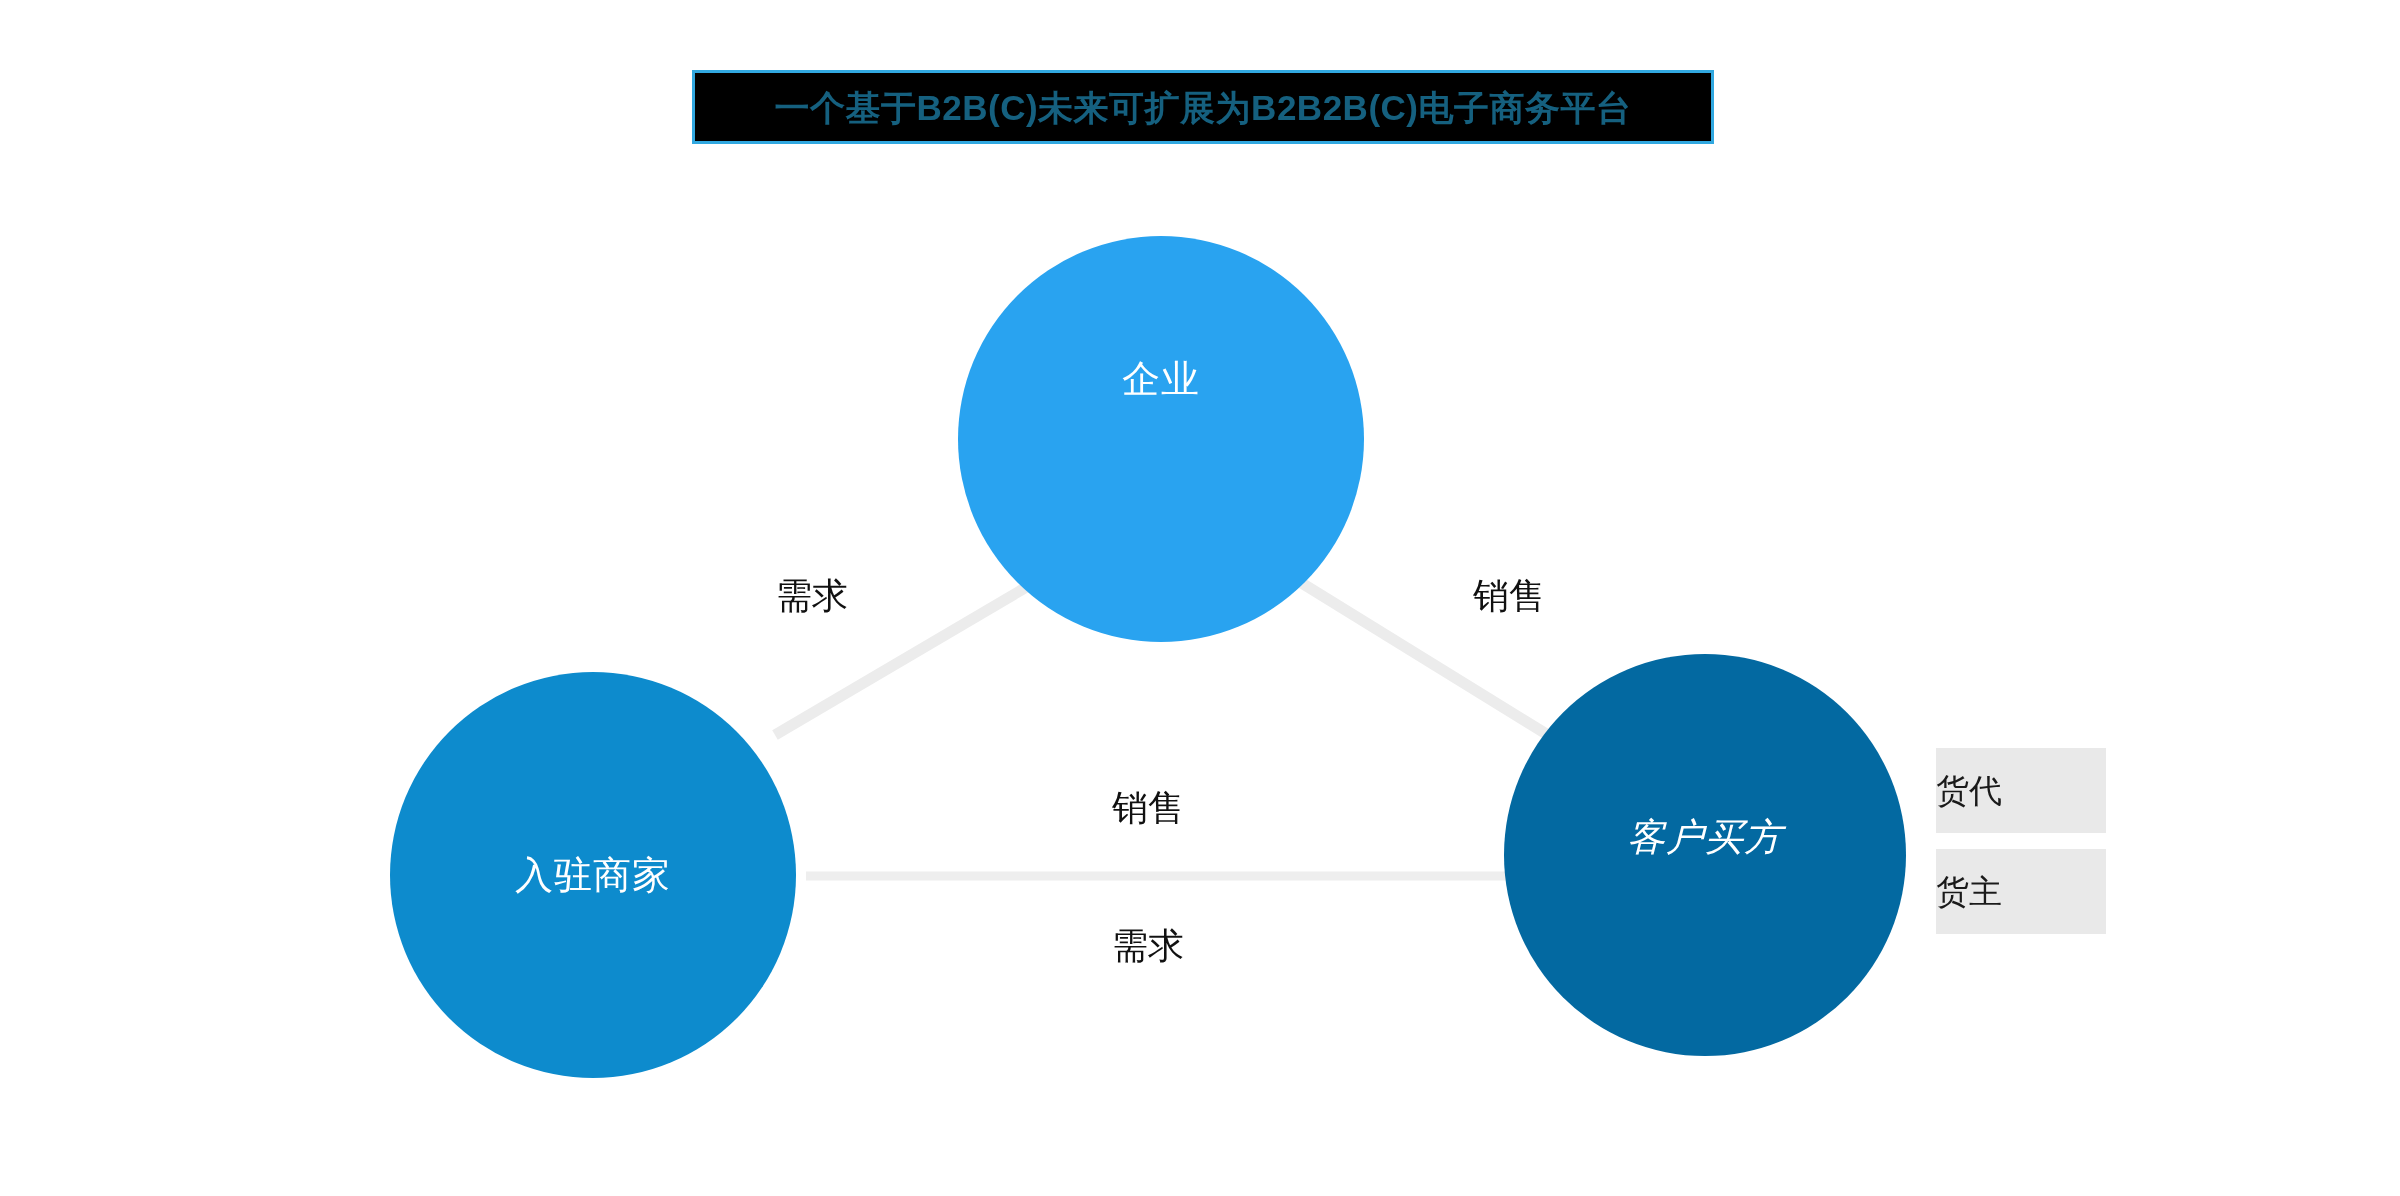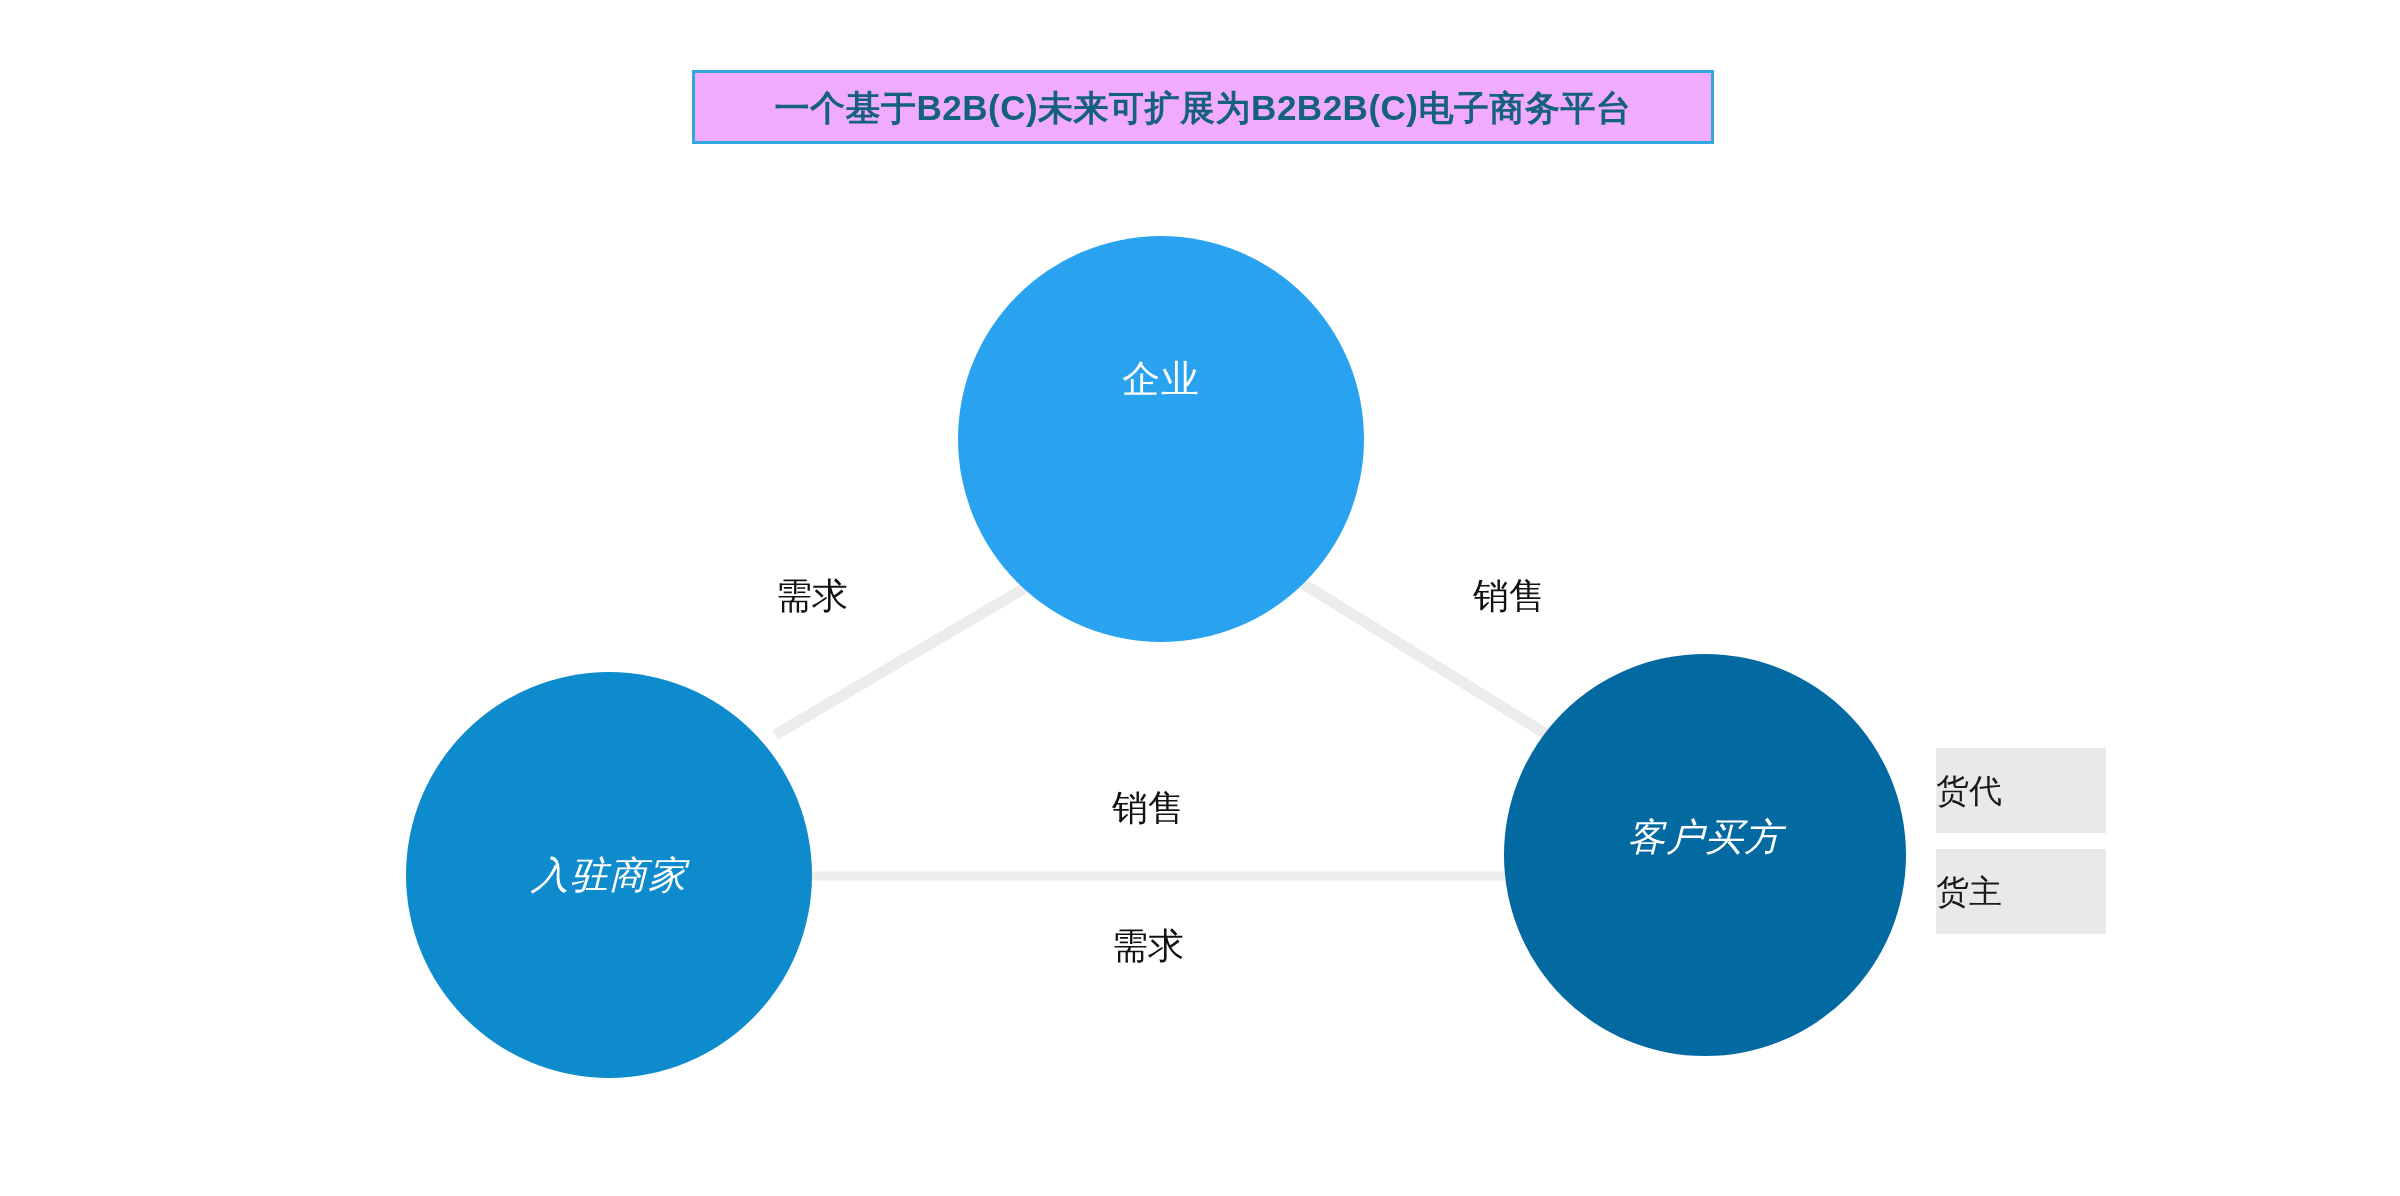--- a/index.html
+++ b/index.html
@@ -25,21 +25,21 @@
   }
 
   
   #title-banner {
     position: absolute;
     left: 692px;
     top: 70px;
     width: 1022px;
     height: 74px;
     box-sizing: border-box;
-    background: #f0abfc;
+    background: #000000;
     border: 3px solid #31a8e0;
     display: flex;
     align-items: center;
     justify-content: center;
   }
   #title-text {
     font-size: 35px;
     font-weight: bold;
     color: #15607f;
     letter-spacing: 0.5px;
@@ -80,26 +80,25 @@
     top: 236px;
     width: 406px;
     height: 406px;
     background: #29a3f0;
   }
   #circle-enterprise .node-label {
     transform: translateY(-60px);
   }
 
   #circle-merchant {
-    left: 406px;
+    left: 390px;
     top: 672px;
     width: 406px;
     height: 406px;
     background: #0d8bcd;
-    font-style: italic;
   }
 
   #circle-buyer {
     left: 1504px;
     top: 654px;
     width: 402px;
     height: 402px;
     background: #0369a1;
     font-style: italic;
   }

